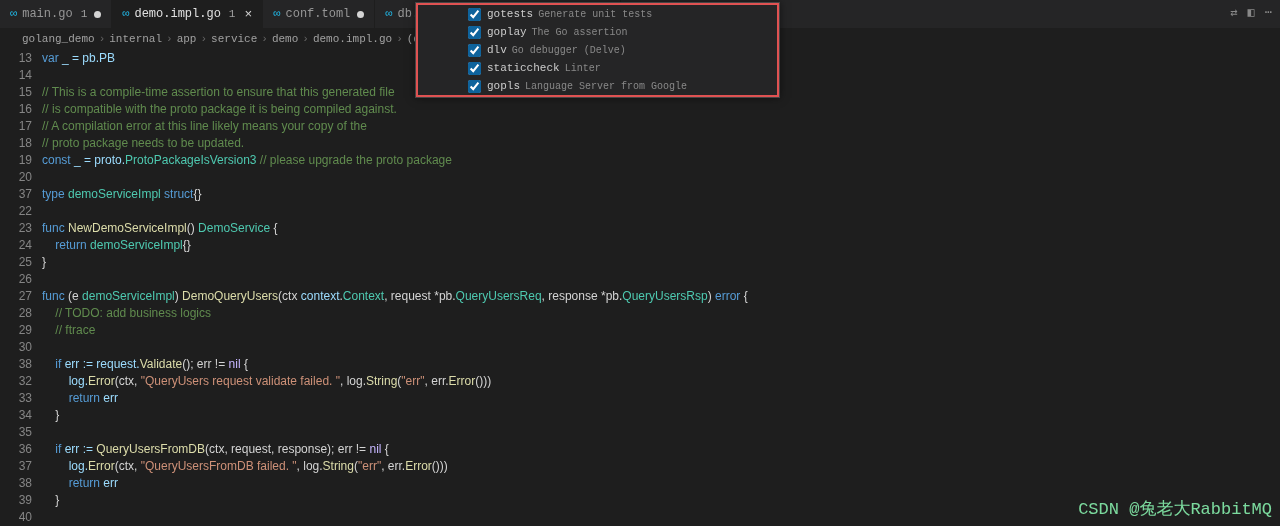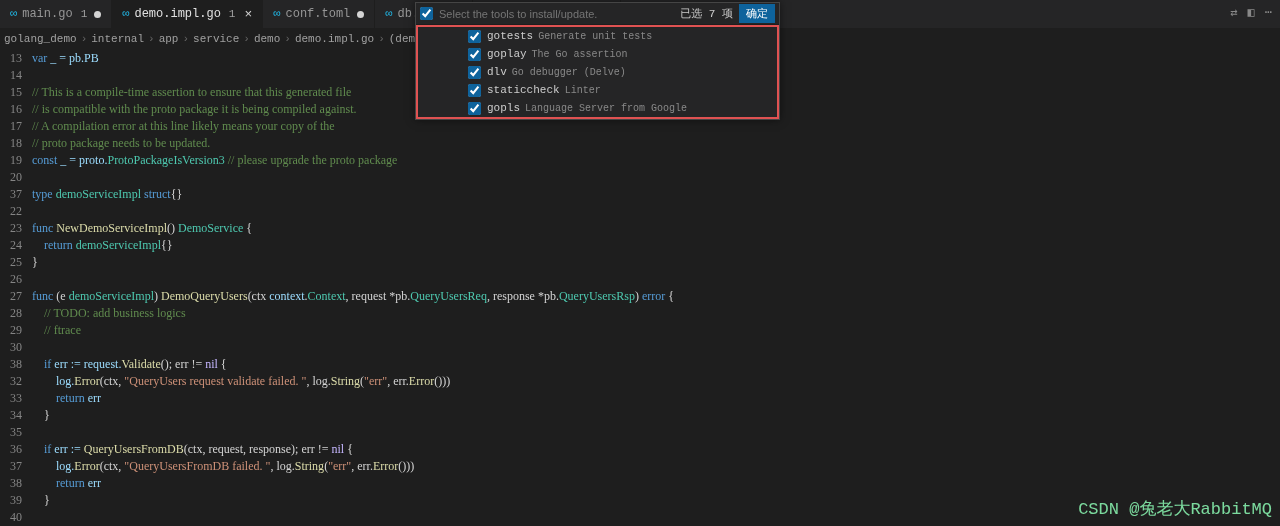--- a/index.html
+++ b/index.html
@@ -29,31 +29,32 @@
       border-right: 1px solid #1e1e1e;
       font-size: 12px;
     }
     .tab.active { background: #1e1e1e; color: #e0e0e0; }
     .go-icon { color: #20b4e2; }
     .modified-dot { width: 7px; height: 7px; border-radius: 50%; background: #d4d4d4; margin-left: 2px; }
     .close-x { color: #d4d4d4; font-size: 13px; margin-left: 4px; }
     .badge { color: #a0a0a0; font-size: 11px; margin-left: 3px;}
     .breadcrumb {
       height: 22px; display: flex; align-items: center;
-      padding: 0 4px; font-size: 11px; color: #a0a0a0; gap: 4px;
+      padding: 0 22px; font-size: 11px; color: #a0a0a0; gap: 4px;
       background: #1e1e1e;
     }
     .bc-sep { color: #666; }
     .editor {
       display: flex;
       height: calc(100% - 50px);
-      font-family: Liberation Serif, serif;
+      font-family: Liberation Sans, sans-serif;
       font-size: 12px;
       line-height: 17px;
       position: relative;
+      padding-left: 10px;
     }
     .gutter {
       width: 32px; text-align: right;
       padding-right: 10px; color: #858585; user-select: none;
     }
     .gutter .ln { height: 17px; }
     .code { flex: 1; white-space: pre; position: relative;}
     .code .line { height: 17px; }
     .cmnt { color: #608b4e; }
     .kw { color: #569cd6; }
@@ -188,26 +189,20 @@
       <div class="ln">36</div>
       <div class="ln">37</div>
       <div class="ln">38</div>
       <div class="ln">39</div>
       <div class="ln">40</div>
     </div>
   <div class="code" id="code"><div class="line"><span class="kw">var </span><span class="var">_ = pb.PB</span></div><div class="line"></div><div class="line"><span class="cmnt">// This is a compile-time assertion to ensure that this generated file</span></div><div class="line"><span class="cmnt">// is compatible with the proto package it is being compiled against.</span></div><div class="line"><span class="cmnt">// A compilation error at this line likely means your copy of the</span></div><div class="line"><span class="cmnt">// proto package needs to be updated.</span></div><div class="line"><span class="kw">const </span><span class="var">_ = proto.</span><span class="type">ProtoPackageIsVersion3</span><span class="cmnt"> // please upgrade the proto package</span></div><div class="line"></div><div class="line"><span class="kw">type </span><span class="type">demoServiceImpl </span><span class="kw">struct</span><span class="punc">{}</span></div><div class="line"></div><div class="line"><span class="kw">func </span><span class="fn">NewDemoServiceImpl</span><span class="punc">() </span><span class="type">DemoService</span><span class="punc"> {</span></div><div class="line"><span class="kw">    return </span><span class="type">demoServiceImpl</span><span class="punc">{}</span></div><div class="line"><span class="punc">}</span></div><div class="line"></div><div class="line"><span class="kw">func </span><span class="punc">(e </span><span class="type">demoServiceImpl</span><span class="punc">) </span><span class="fn">DemoQueryUsers</span><span class="punc">(ctx </span><span class="var">context</span><span class="punc">.</span><span class="type">Context</span><span class="punc">, request *pb.</span><span class="type">QueryUsersReq</span><span class="punc">, response *pb.</span><span class="type">QueryUsersRsp</span><span class="punc">) </span><span class="kw">error</span><span class="punc"> {</span></div><div class="line"><span class="cmnt">    // TODO: add business logics</span></div><div class="line"><span class="cmnt">    // ftrace</span></div><div class="line"></div><div class="line"><span class="kw">    if </span><span class="var">err := request.</span><span class="fn">Validate</span><span class="punc">(); err != </span><span class="const">nil</span><span class="punc"> {</span></div><div class="line"><span class="var">        log.</span><span class="fn">Error</span><span class="punc">(ctx, </span><span class="str">"QueryUsers request validate failed. "</span><span class="punc">, log.</span><span class="fn">String</span><span class="punc">(</span><span class="str">"err"</span><span class="punc">, err.</span><span class="fn">Error</span><span class="punc">()))</span></div><div class="line"><span class="kw">        return </span><span class="var">err</span></div><div class="line"><span class="punc">    }</span></div><div class="line"></div><div class="line"><span class="kw">    if </span><span class="var">err := </span><span class="fn">QueryUsersFromDB</span><span class="punc">(ctx, request, response); err != </span><span class="const">nil</span><span class="punc"> {</span></div><div class="line"><span class="var">        log.</span><span class="fn">Error</span><span class="punc">(ctx, </span><span class="str">"QueryUsersFromDB failed. "</span><span class="punc">, log.</span><span class="fn">String</span><span class="punc">(</span><span class="str">"err"</span><span class="punc">, err.</span><span class="fn">Error</span><span class="punc">()))</span></div><div class="line"><span class="kw">        return </span><span class="var">err</span></div><div class="line"><span class="punc">    }</span></div><div class="line"></div></div>
 </div>
 
 <div class="picker-wrap">
-  <div class="picker-head">
-    <input type="checkbox" checked="" class="chk-all" style="">
-    <input class="picker-input" placeholder="Select the tools to install/update." style="">
-    <span class="picker-count">已选 7 项</span>
-    <button class="btn-ok">确定</button>
-  </div>
   <div class="picker-list" id="plist">
       <div class="picker-row">
         <input type="checkbox" checked="" style="">
         <span class="pname">gotests</span>
         <span class="pdesc">Generate unit tests</span>
       </div>
       <div class="picker-row">
         <input type="checkbox" checked="" style="">
         <span class="pname">goplay</span>
         <span class="pdesc">The Go assertion</span>

